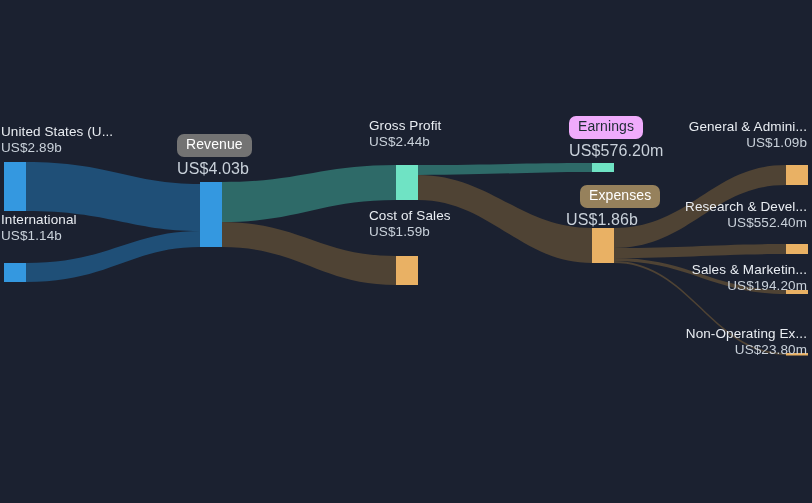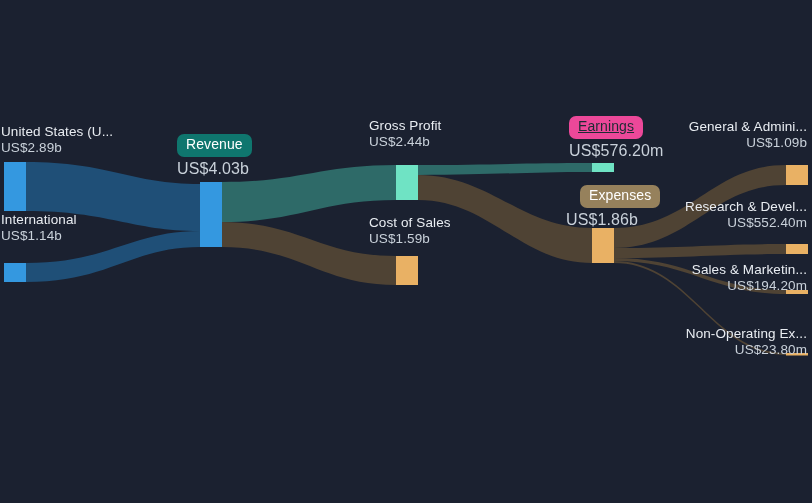--- a/index.html
+++ b/index.html
@@ -48,22 +48,22 @@
   .lbl.right { text-align: right; }
   .badge-wrap { position: absolute; white-space: nowrap; }
   .badge {
     display: inline-block;
     border-radius: 7px;
     padding: 3px 9px 4px 9px;
     font-size: 14px;
     line-height: 1.12;
     letter-spacing: 0.1px;
   }
-  .badge.revenue { background: #0f766e; color: #ffffff; }
-  .badge.earnings { background: #ec4899; color: #1d2b33; text-decoration: underline; }
+  .badge.revenue { background: #737373; color: #ffffff; }
+  .badge.earnings { background: #f0abfc; color: #1d2b33; }
   .badge.expenses { background: #96815c; color: #ffffff; margin-left: 14px; }
   .badge-val {
     display: block;
     font-size: 16px;
     color: #c9d1da;
     margin-top: 3px;
     letter-spacing: 0.1px;
   }
 </style>
 </head>
@@ -164,21 +164,21 @@
   <div class="badge-wrap" style="left:177px; top:134px;">
     <span class="badge revenue">Revenue</span>
     <span class="badge-val">US$4.03b</span>
   </div>
 
   <div class="lbl" style="left:369px; top:118px;">
     <span class="name">Gross Profit</span>
     <span class="val">US$2.44b</span>
   </div>
 
-  <div class="lbl" style="left:369px; top:215px;">
+  <div class="lbl" style="left:369px; top:208px;">
     <span class="name">Cost of Sales</span>
     <span class="val">US$1.59b</span>
   </div>
 
   <div class="badge-wrap" style="left:569px; top:116px;">
     <span class="badge earnings">Earnings</span>
     <span class="badge-val">US$576.20m</span>
   </div>
 
   <div class="badge-wrap" style="left:566px; top:185px;">

